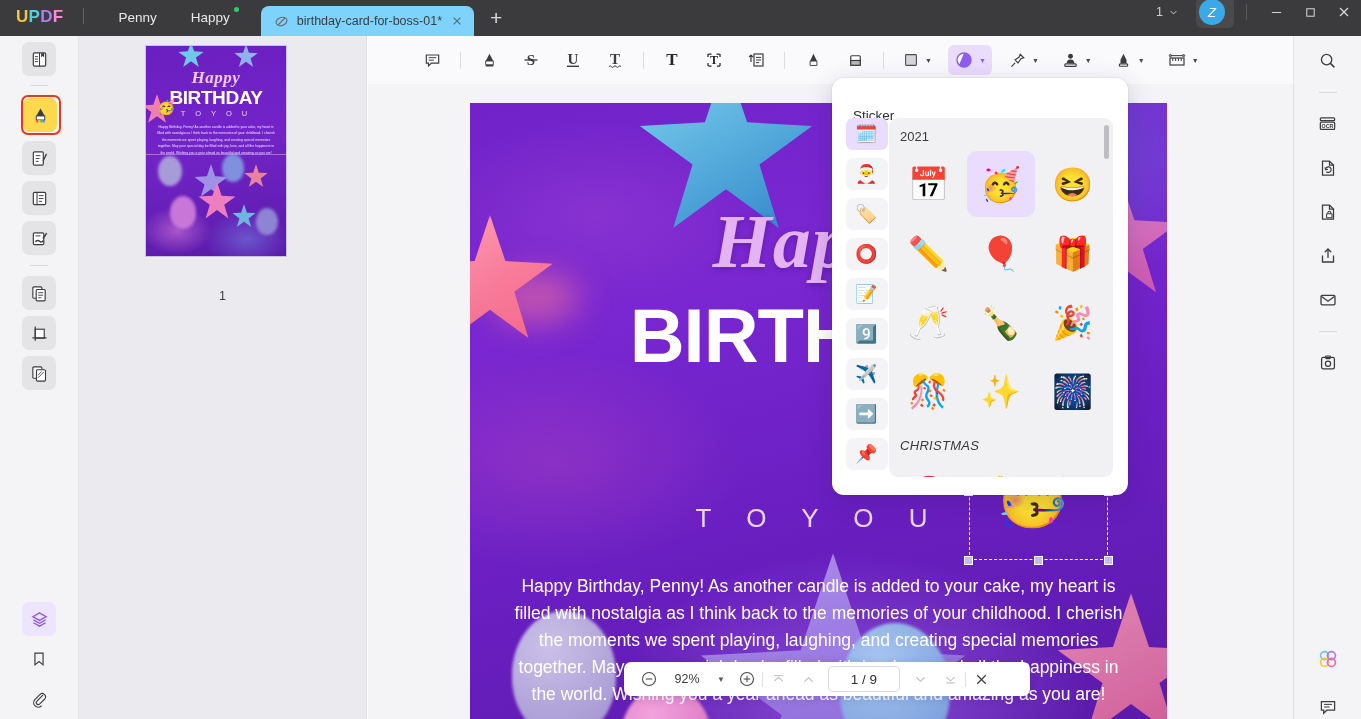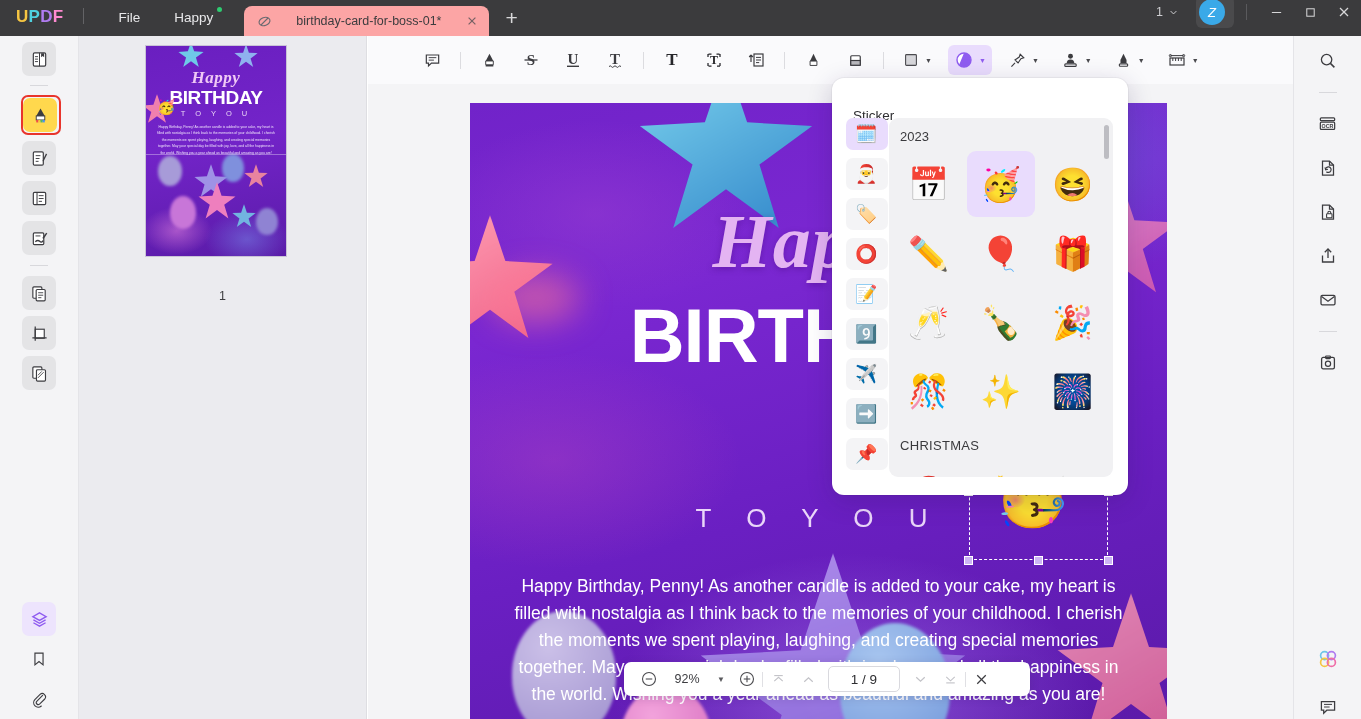--- a/index.html
+++ b/index.html
@@ -26,22 +26,22 @@
   .tb-sep { width:1px; height:16px; background:#636366; margin:0 0 12px 20px; }
   .menu-item {
     color:#e8e8ea; font-size:13.5px; padding:0 0 11px 0; margin-left:34px;
     position:relative; cursor:default;
   }
   .menu-item.dot::after{
     content:""; position:absolute; right:-9px; top:-3px;
     width:5px; height:5px; border-radius:50%; background:#2ecc71;
   }
   .doctab {
-    margin-left:31px; height:30px; background:#fca5a5; border-radius:8px 8px 0 0;
-    display:flex; align-items:center; padding:0 10px 0 13px; gap:24px; min-width:196px;
+    margin-left:31px; height:30px; background:#7dd3fc; border-radius:8px 8px 0 0;
+    display:flex; align-items:center; padding:0 10px 0 13px; gap:8px; min-width:196px;
     position:relative;
   }
   .doctab .tabicon { width:15px; height:15px; flex:none; }
   .doctab .tabname { font-size:12.5px; color:#3c3c3e; white-space:nowrap; }
   .doctab .tabclose { margin-left:auto; width:14px; height:14px; opacity:.75; }
   .newtab { margin-left:16px; color:#d8d8da; font-size:21px; padding-bottom:6px; font-weight:300;}
   .tr-zone { margin-left:auto; display:flex; align-items:center; padding-bottom:8px; }
   .pagecount { color:#cfcfd2; font-size:12.5px; display:flex; align-items:center; gap:6px; margin-right:18px;}
   .avatar {
     width:26px; height:26px; border-radius:50%; background:#3aa9e8; color:#fff;
@@ -188,21 +188,21 @@
   .sp-cat {
     width:42px; height:32px; border-radius:7px; margin-bottom:8px;
     display:flex; align-items:center; justify-content:center; font-size:18px; background:#f4f4f6;
   }
   .sp-cat.sel { background:#e9dcfd; }
   .sp-grid-wrap {
     position:absolute; left:889px; top:118px; width:224px; height:359px;
     background:#f1f1f3; border-radius:9px; overflow:hidden;
   }
   .sp-sec { font-size:13px; color:#3a3a3d; padding:11px 0 7px 11px; }
-  .sp-sec.caps { letter-spacing:.3px; }
+  .sp-sec.caps { letter-spacing:.3px;font-style:italic; }
   .sp-row { display:flex; gap:0; padding:0 4px; }
   .sp-cell {
     width:68px; height:66px; margin:0 2px 3px 2px; border-radius:9px;
     display:flex; align-items:center; justify-content:center; font-size:33px;
   }
   .sp-cell.sel { background:#e9dcfd; }
   .sp-scroll {
     position:absolute; right:4px; top:7px; width:5px; height:34px;
     background:#bdbdc2; border-radius:3px;
   }
@@ -239,21 +239,21 @@
 <div class="app">
 
   <div class="titlebar">
     <div class="logo">
       <span>U</span>
         <span>P</span>
         <span>D</span>
         <span>F</span>
     </div>
     <div class="tb-sep"></div>
-    <div class="menu-item">File</div>
+    <div class="menu-item">Penny</div>
     <div class="menu-item dot">Happy</div>
 
     <div class="doctab">
       <span class="tabicon">
         <svg width="15" height="15" viewBox="0 0 16 16">
             <ellipse cx="8" cy="8" rx="6" ry="4.3" fill="none" stroke="#6a6a70" stroke-width="1.2" transform="rotate(-20 8 8)"></ellipse>
             <line x1="4" y1="12" x2="12" y2="4" stroke="#6a6a70" stroke-width="1.2"></line>
           </svg>
       </span>
       <span class="tabname">birthday-card-for-boss-01*</span>
@@ -669,21 +669,21 @@
         </div>
       <div class="sp-cat">
           <span>📌</span>
         </div>
     </div>
   </div>
 
   <div class="sp-grid-wrap">
     <div class="sp-scroll"></div>
 
-    <div class="sp-sec">2023</div>
+    <div class="sp-sec">2021</div>
     <div class="sp-row">
       <div class="sp-cell">
           <span>📅</span>
         </div>
       <div class="sp-cell sel">
           <span>🥳</span>
         </div>
       <div class="sp-cell">
           <span>😆</span>
         </div>

